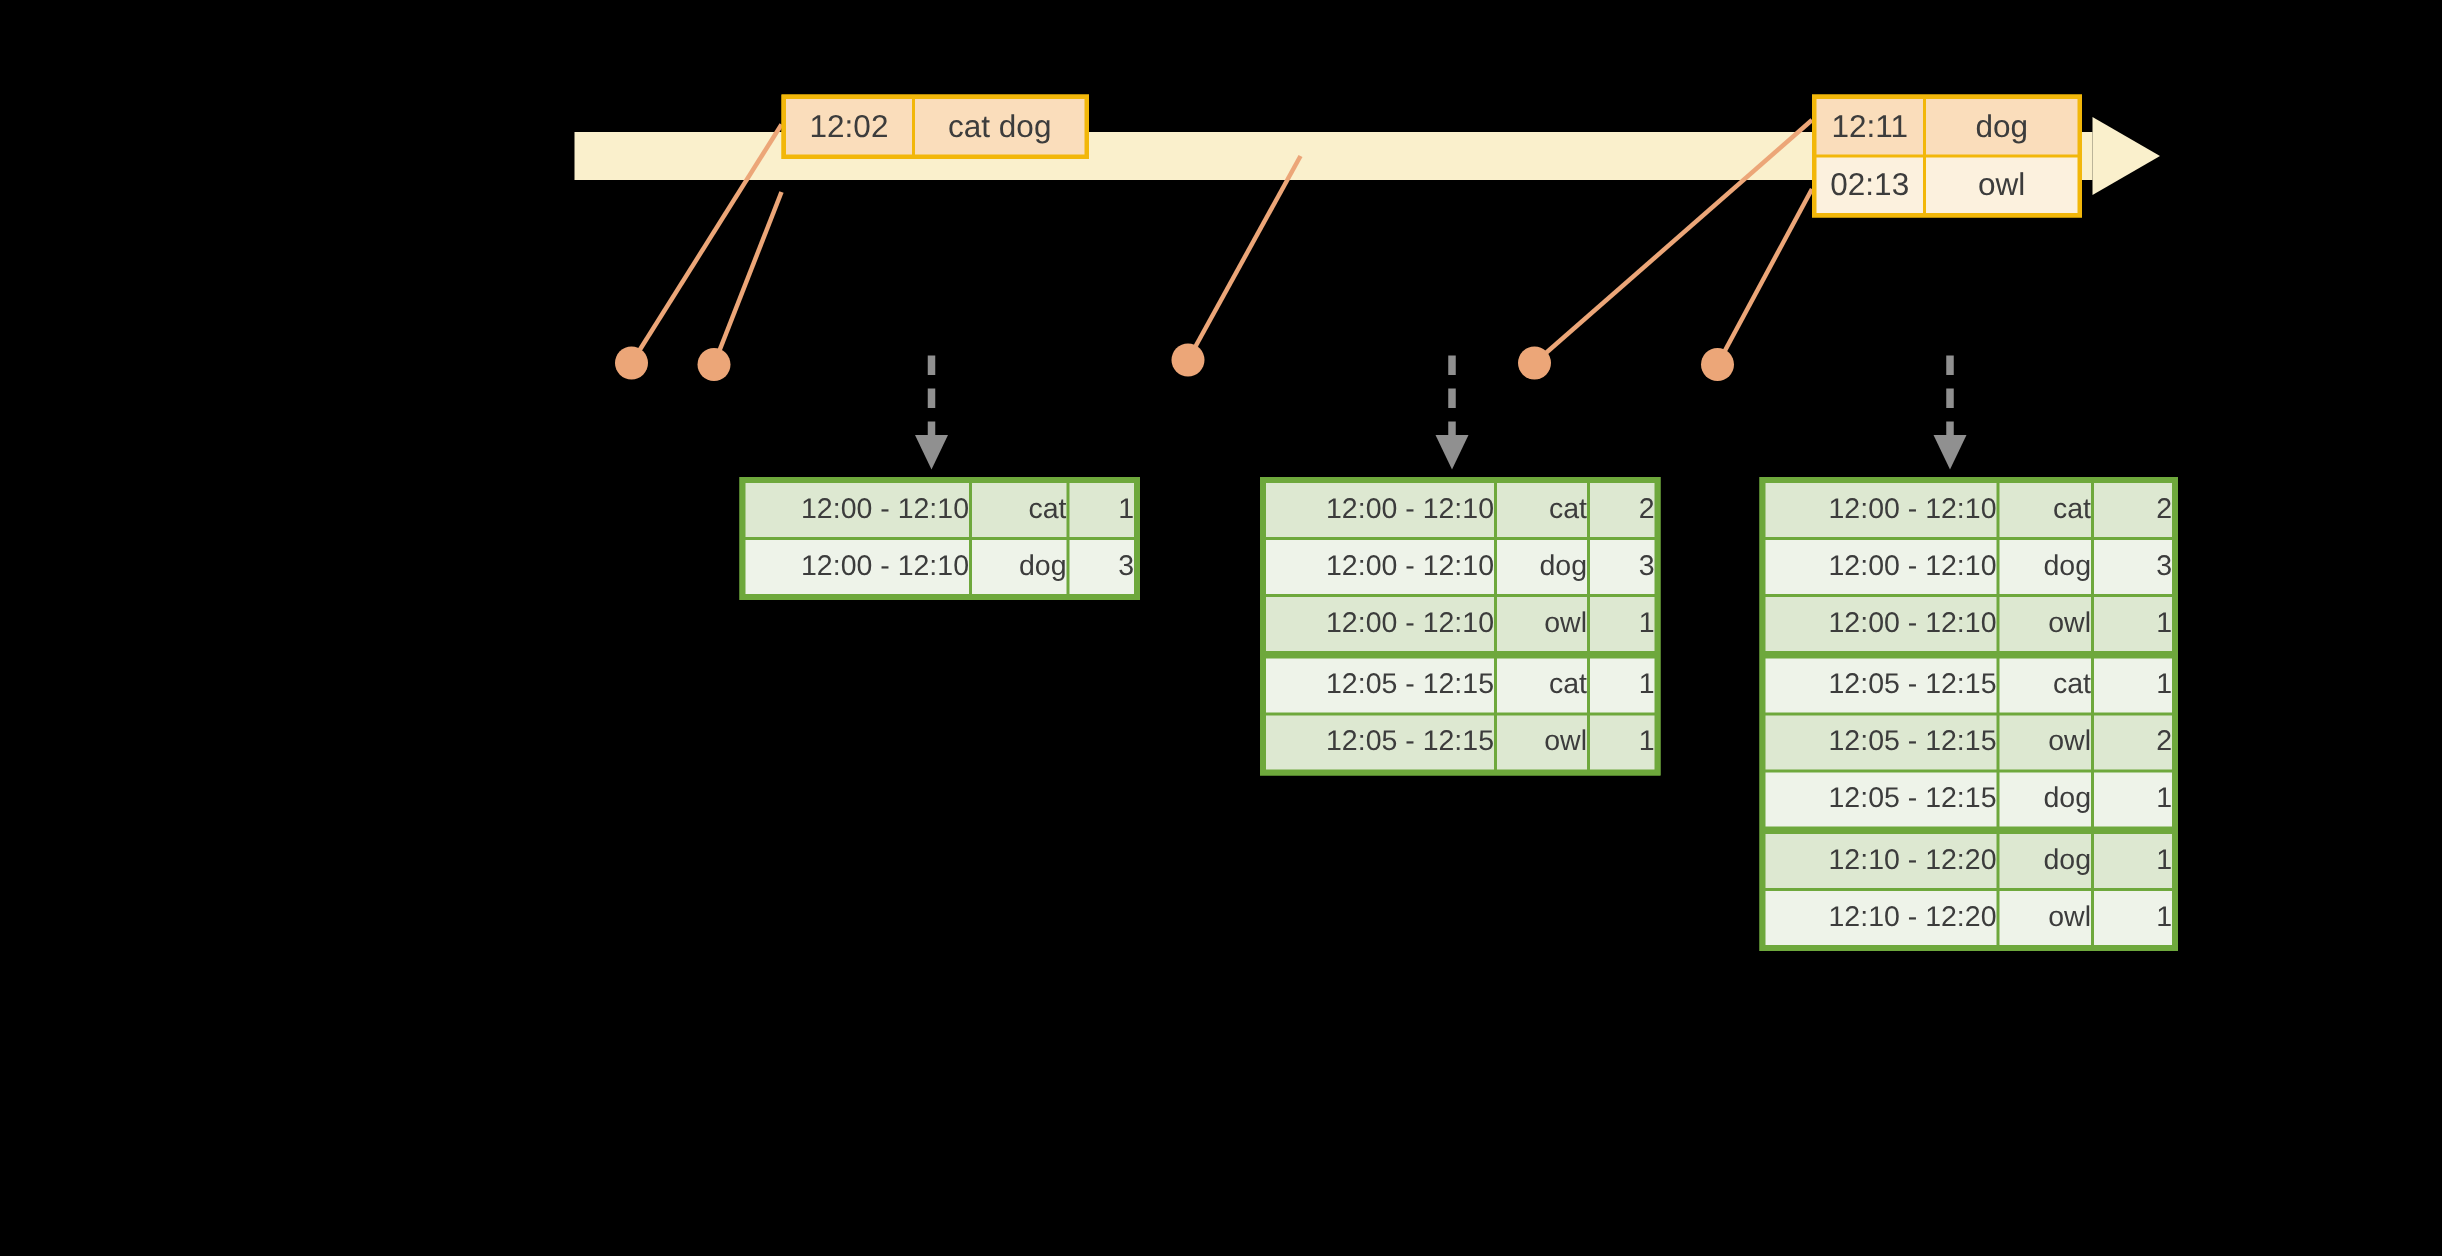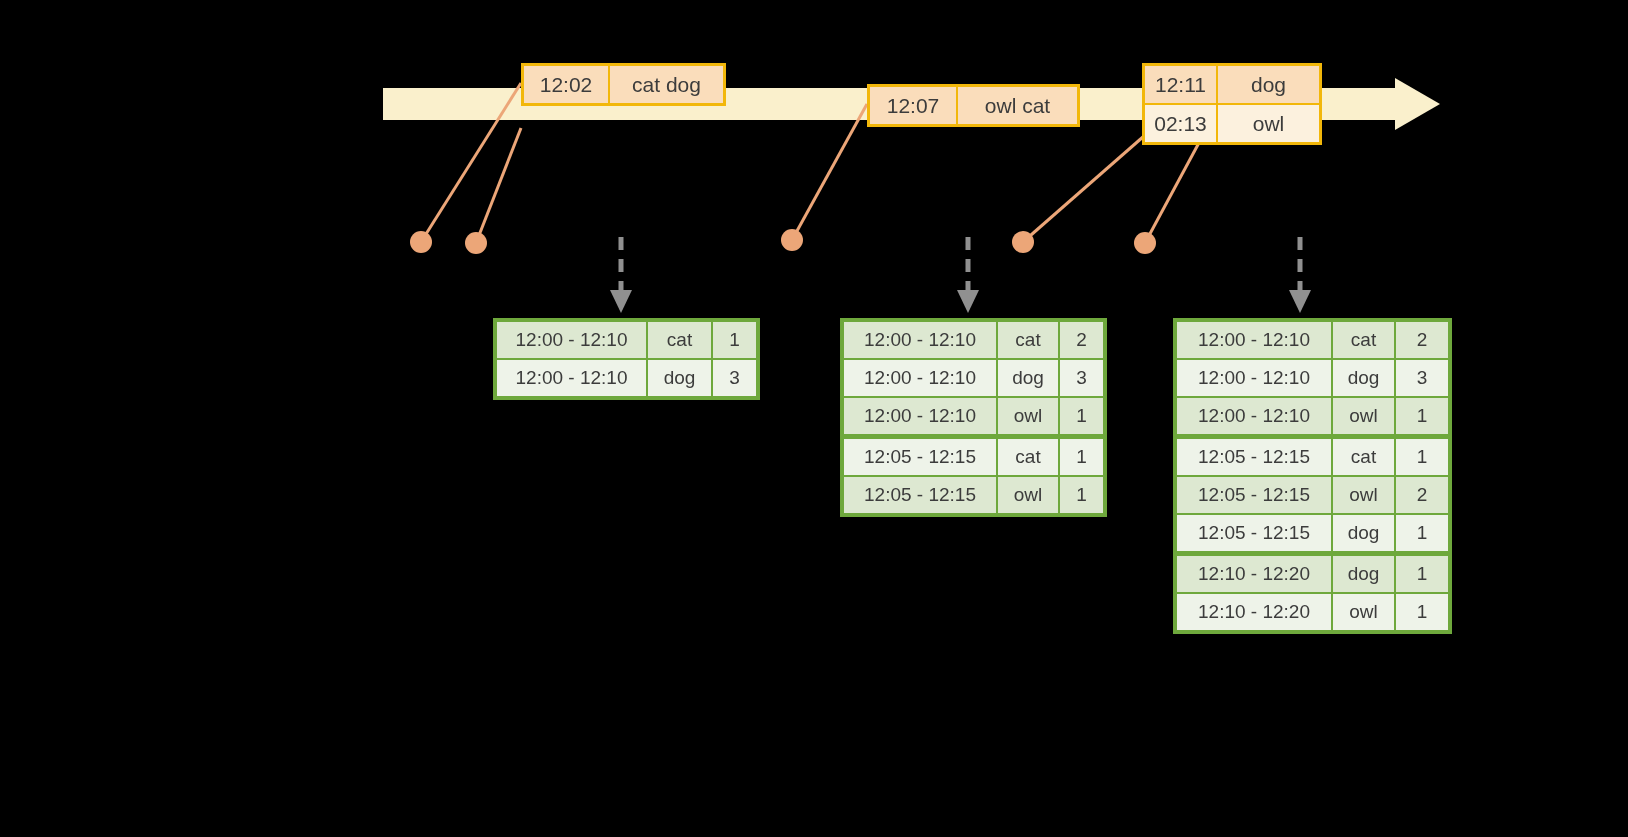--- a/index.html
+++ b/index.html
@@ -39,21 +39,21 @@
   .cols-t3{grid-template-columns:71px 101px;}
 
   
   .gtable{
     position:absolute;background:var(--green);border:4px solid var(--green);
     display:grid;row-gap:2px;
   }
   .grow{display:grid;column-gap:2px;}
   .grow.group-start{margin-top:3px;}
   .gtable .cell{
-    height:36px;line-height:36px;text-align:center;
+    height:36px;line-height:36px;text-align:right;
     font-size:19px;color:var(--txt);white-space:nowrap;overflow:hidden;
   }
   .grow.odd .cell{background:var(--gdark);}
   .grow.even .cell{background:var(--glight);}
   .cols-ga{grid-template-columns:149px 63px 43px;}
   .cols-gb{grid-template-columns:152px 60px 43px;}
   .cols-gc{grid-template-columns:154px 61px 52px;}
 </style>
 </head>
 <body>
@@ -91,28 +91,22 @@
     </g>
   </svg>
 
   <div class="etable" style="left:521px;top:63px;">
     <div class="erow cols-t1">
       <div class="cell fill-a">12:02</div>
       <div class="cell fill-a">cat dog</div>
     </div>
   </div>
 
-  <div class="etable" style="left:867px;top:84px;">
-    <div class="erow cols-t2">
-      <div class="cell fill-a">12:07</div>
-      <div class="cell fill-a">owl cat</div>
-    </div>
-  </div>
 
-  <div class="etable" style="left:1142px;top:63px;">
+  <div class="etable" style="left:1208px;top:63px;">
     <div class="erow cols-t3">
       <div class="cell fill-a">12:11</div>
       <div class="cell fill-a">dog</div>
     </div>
     <div class="erow cols-t3">
       <div class="cell fill-b">02:13</div>
       <div class="cell fill-b">owl</div>
     </div>
   </div>
 

